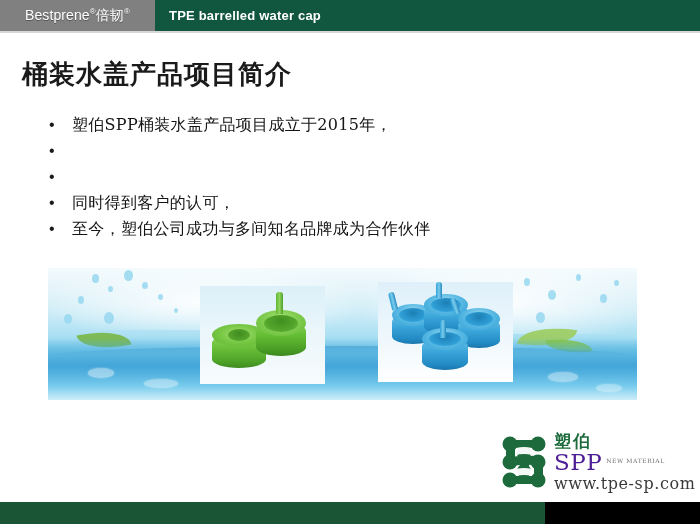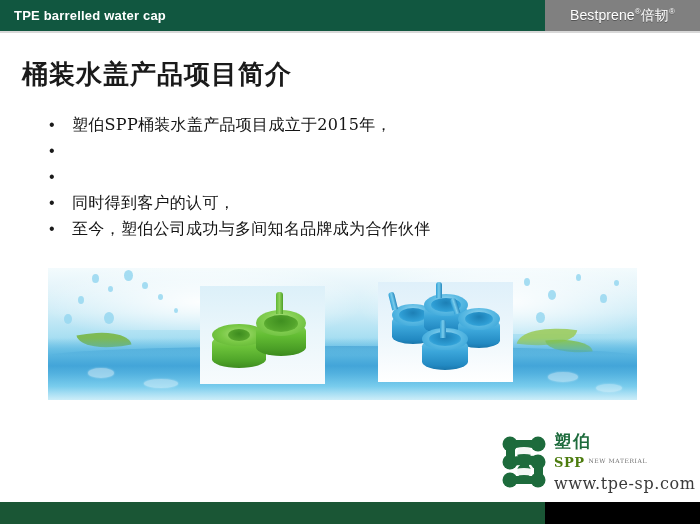--- a/index.html
+++ b/index.html
@@ -224,23 +224,23 @@
     line-height: 19px;
     letter-spacing: 2px;
   }
   #logo-spp-row {
     display: flex;
     align-items: flex-end;
     line-height: 19px;
   }
   #logo-spp {
     font-family: "DejaVu Serif", "Liberation Serif", serif;
-    font-size: 13px;
-    font-weight: 700;
-    color: #4d7c0f;
+    font-size: 23px;
+    font-weight: 400;
+    color: #4c1d95;
     letter-spacing: 0.5px;
   }
   #logo-sub {
     font-family: "DejaVu Serif", "Liberation Serif", serif;
     font-size: 6px;
     color: #6d6d6d;
     letter-spacing: 0.6px;
     margin-left: 4px;
     margin-bottom: 2px;
     white-space: nowrap;
@@ -267,25 +267,25 @@
     width: 155px; height: 22px;
     background: #000000;
   }
 </style>
 </head>
 <body>
 
 <div id="slide">
 
   <div id="header">
+    <div id="header-brand">
+      <span class="brand-text"><span>Bestprene</span><span class="reg">®</span><span>倍韧</span><span class="reg">®</span></span>
+    </div>
     <div id="header-title">
       <span class="title-text">TPE barrelled water cap</span>
-    </div>
-    <div id="header-brand">
-      <span class="brand-text"><span>Bestprene</span><span class="reg">®</span><span>倍韧</span><span class="reg">®</span></span>
     </div>
   </div>
   <div id="header-underline"></div>
 
   <div id="slide-title">桶装水盖产品项目简介</div>
 
   <div id="bullets">
     <div class="bullet-row">
       <span class="bullet-dot">•</span>
       <span class="bullet-text">塑伯SPP桶装水盖产品项目成立于2015年，</span>

